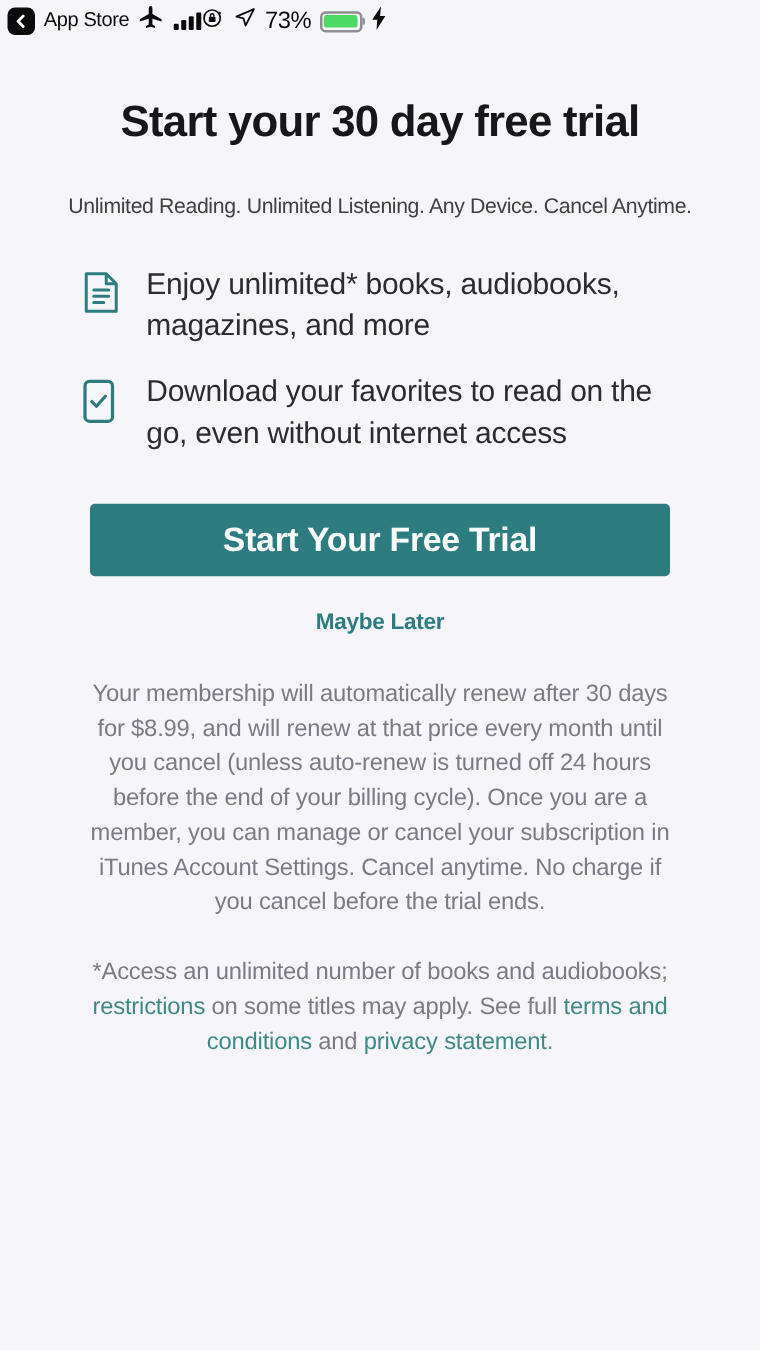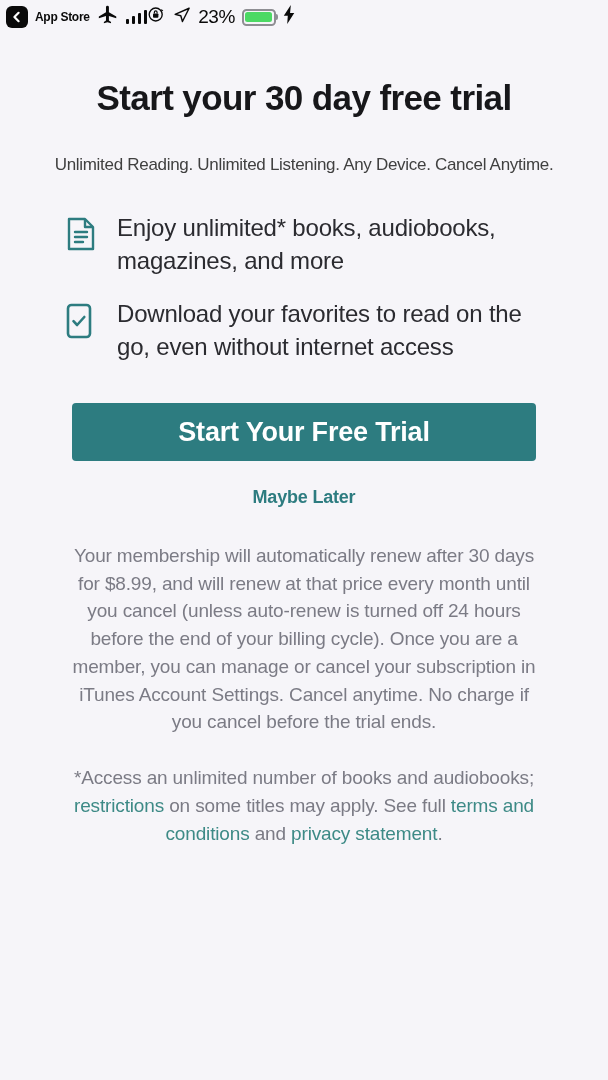--- a/index.html
+++ b/index.html
@@ -20,21 +20,21 @@
     letter-spacing:-0.2px;
   }
   .sb-left  { display:flex; align-items:center; gap:7px; flex:0 0 auto; }
   .sb-mid   { flex:1 1 auto; display:flex; justify-content:center; }
   .sb-right { display:flex; align-items:center; gap:7px; flex:0 0 auto; }
 
   .back-chip {
     width:22px; height:22px; border-radius:6px; background:#0a0a0a;
     display:flex; align-items:center; justify-content:center;
   }
-  .sb-app-name { font-size:12px; font-weight:700; letter-spacing:-0.3px; }
+  .sb-app-name { font-size:16px; font-weight:400; letter-spacing:-0.3px; }
   .sb-time { font-size:20px; font-weight:600; letter-spacing:-0.2px; }
   .sb-pct  { font-size:19px; font-weight:400; letter-spacing:-0.4px; }
 
   .battery {
     width:34px; height:17px; border:2px solid #8e8e93; border-radius:4.5px;
     position:relative; display:flex; align-items:center; padding:1.5px;
   }
   .battery::after {
     content:""; position:absolute; right:-4.5px; top:50%;
     transform:translateY(-50%);
@@ -151,21 +151,21 @@
         <rect x="7.6" y="10.6" width="6.8" height="5.4" rx="1.1" fill="#0a0a0a"></rect>
         <path d="M9.3 10.6V9.2a1.7 1.7 0 0 1 3.4 0v1.4" fill="none" stroke="#0a0a0a" stroke-width="1.5"></path>
         <path d="M18 5.2l2.6 1.6-2.6 1.6z" fill="#0a0a0a"></path>
       </svg>
     </span>
     <span>
       <svg width="18" height="18" viewBox="0 0 24 24" aria-hidden="true">
         <path d="M21.5 3 2.8 11.1l7.6 1.9 2.2 7.6z" fill="none" stroke="#0a0a0a" stroke-width="1.9" stroke-linejoin="round"></path>
       </svg>
     </span>
-    <span class="sb-pct">23%</span>
+    <span class="sb-pct">73%</span>
     <span class="battery">
       <span class="fill"></span>
     </span>
     <span>
       <svg width="13" height="19" viewBox="0 0 12 20" aria-hidden="true">
         <path d="M7.4 0 0 11.4h4.2L3.6 20 11 8.3H6.6z" fill="#0a0a0a"></path>
       </svg>
     </span>
   </div>
 </div>

